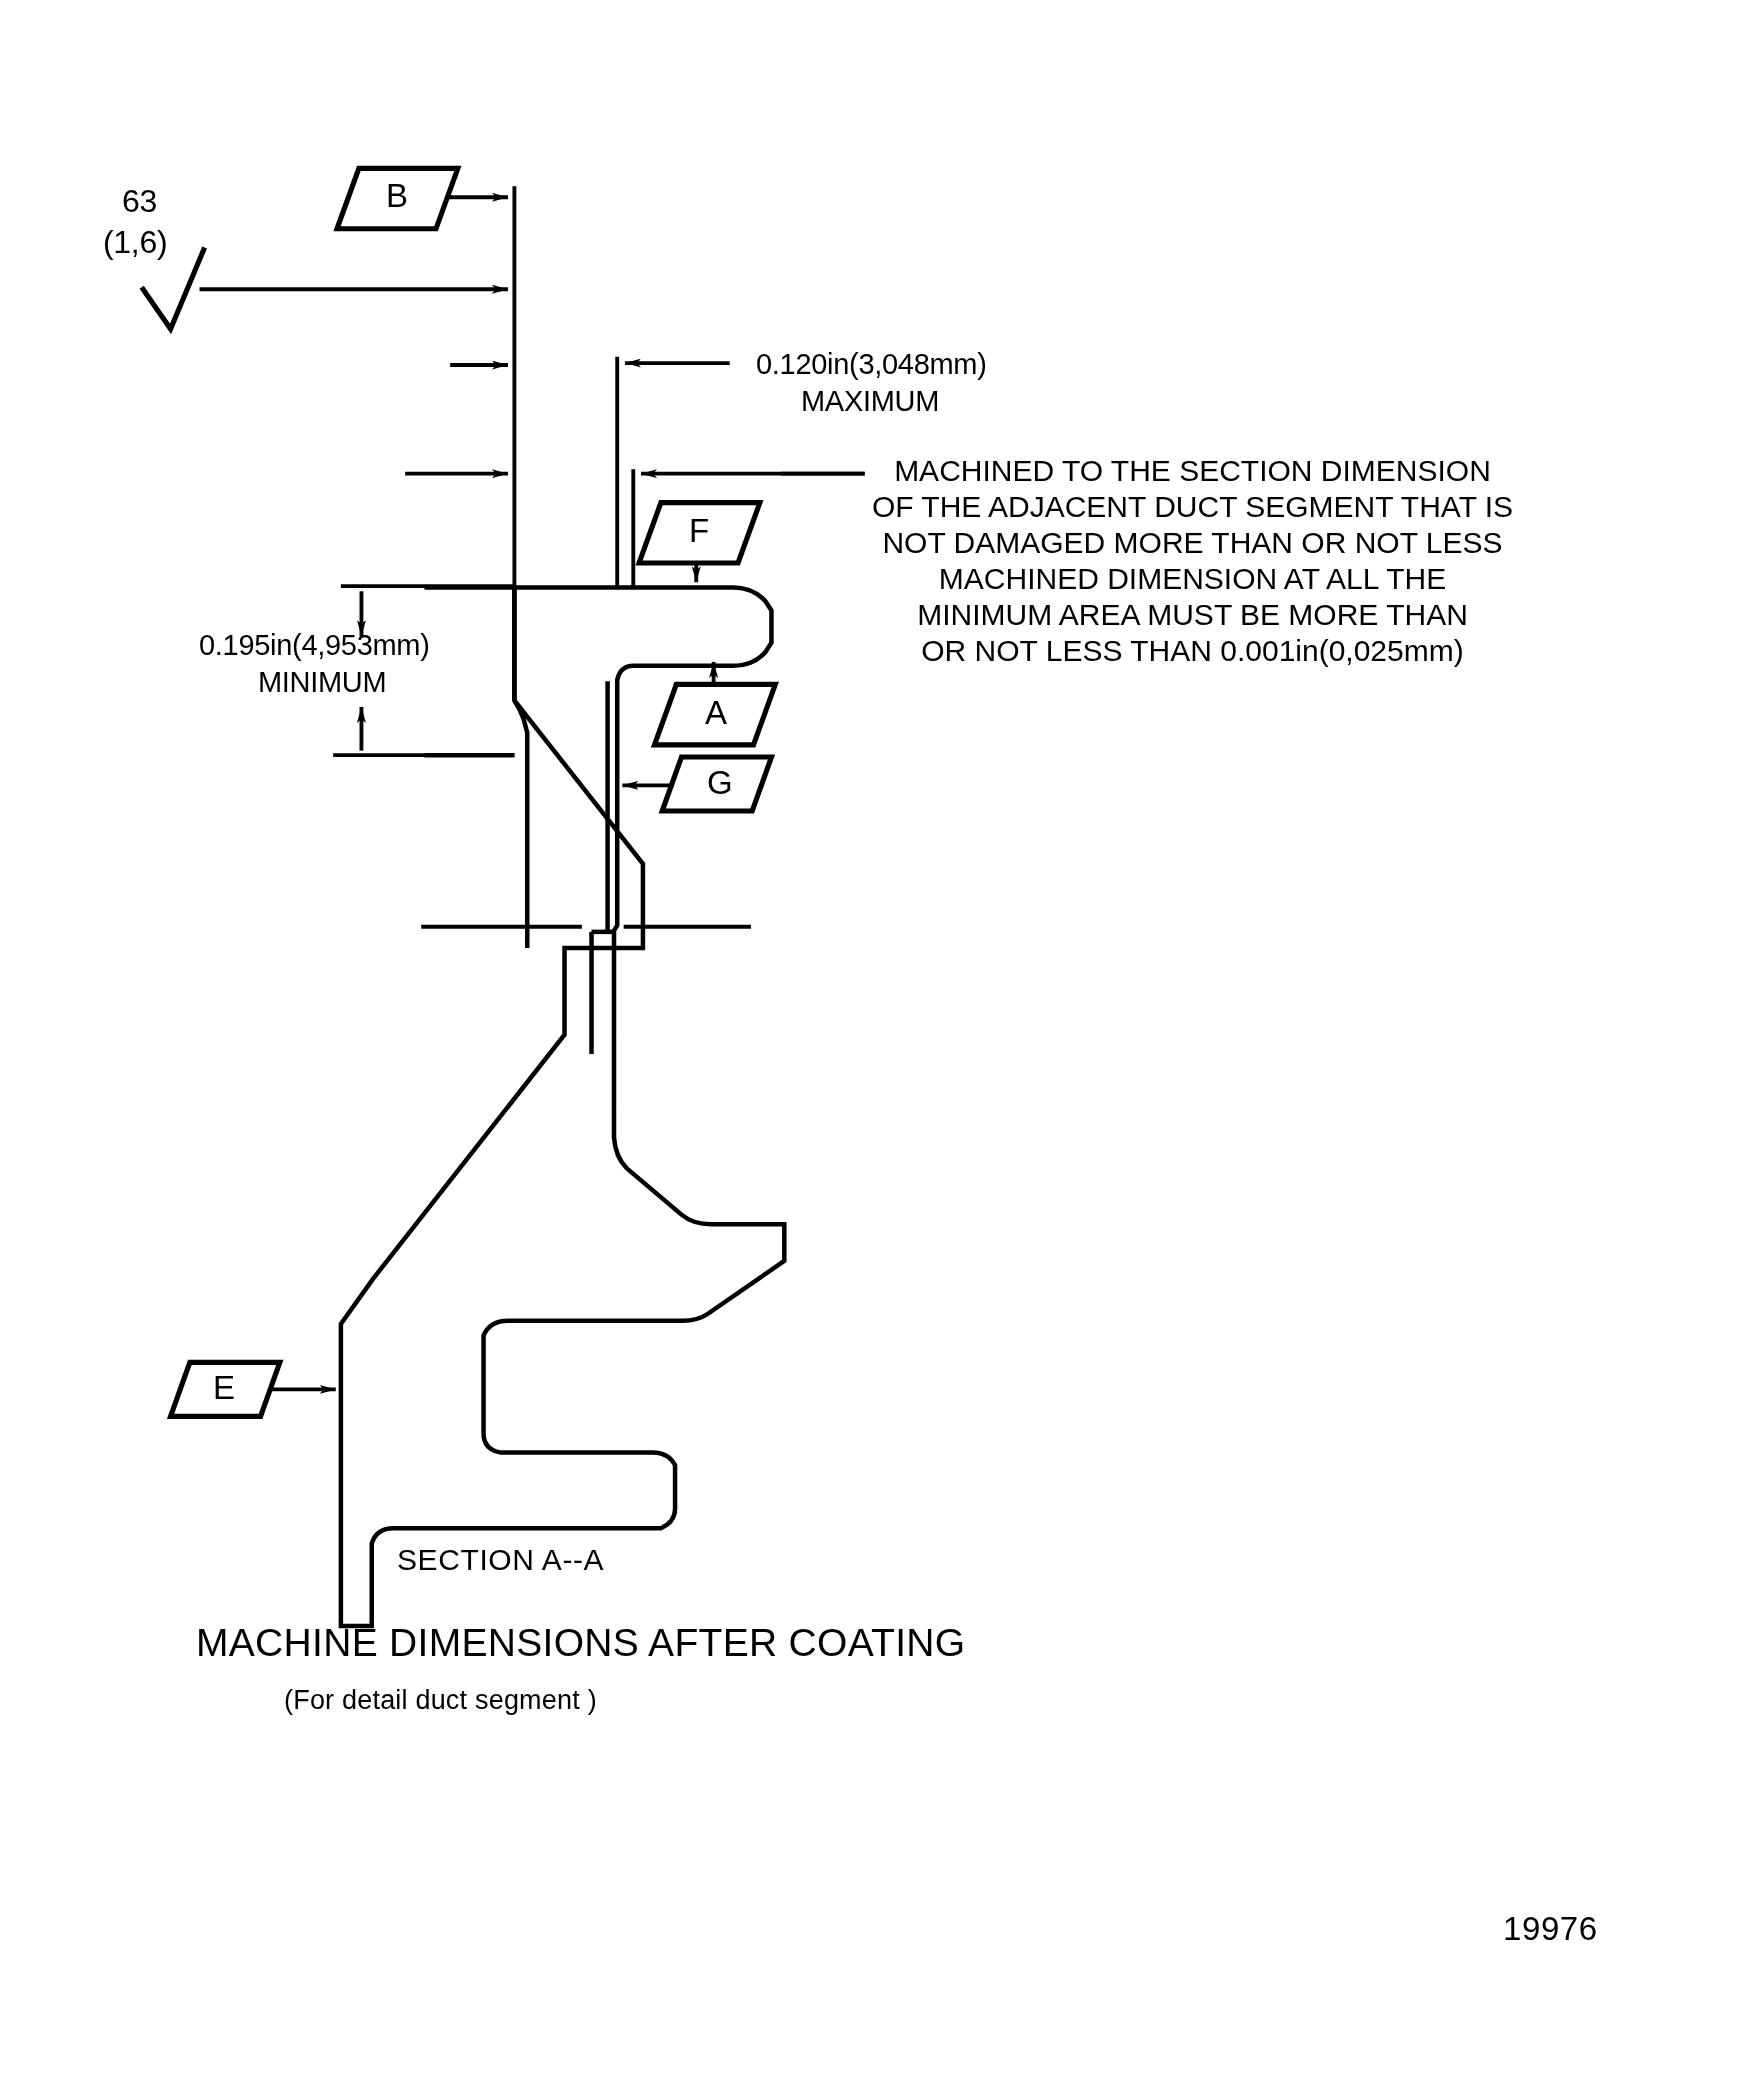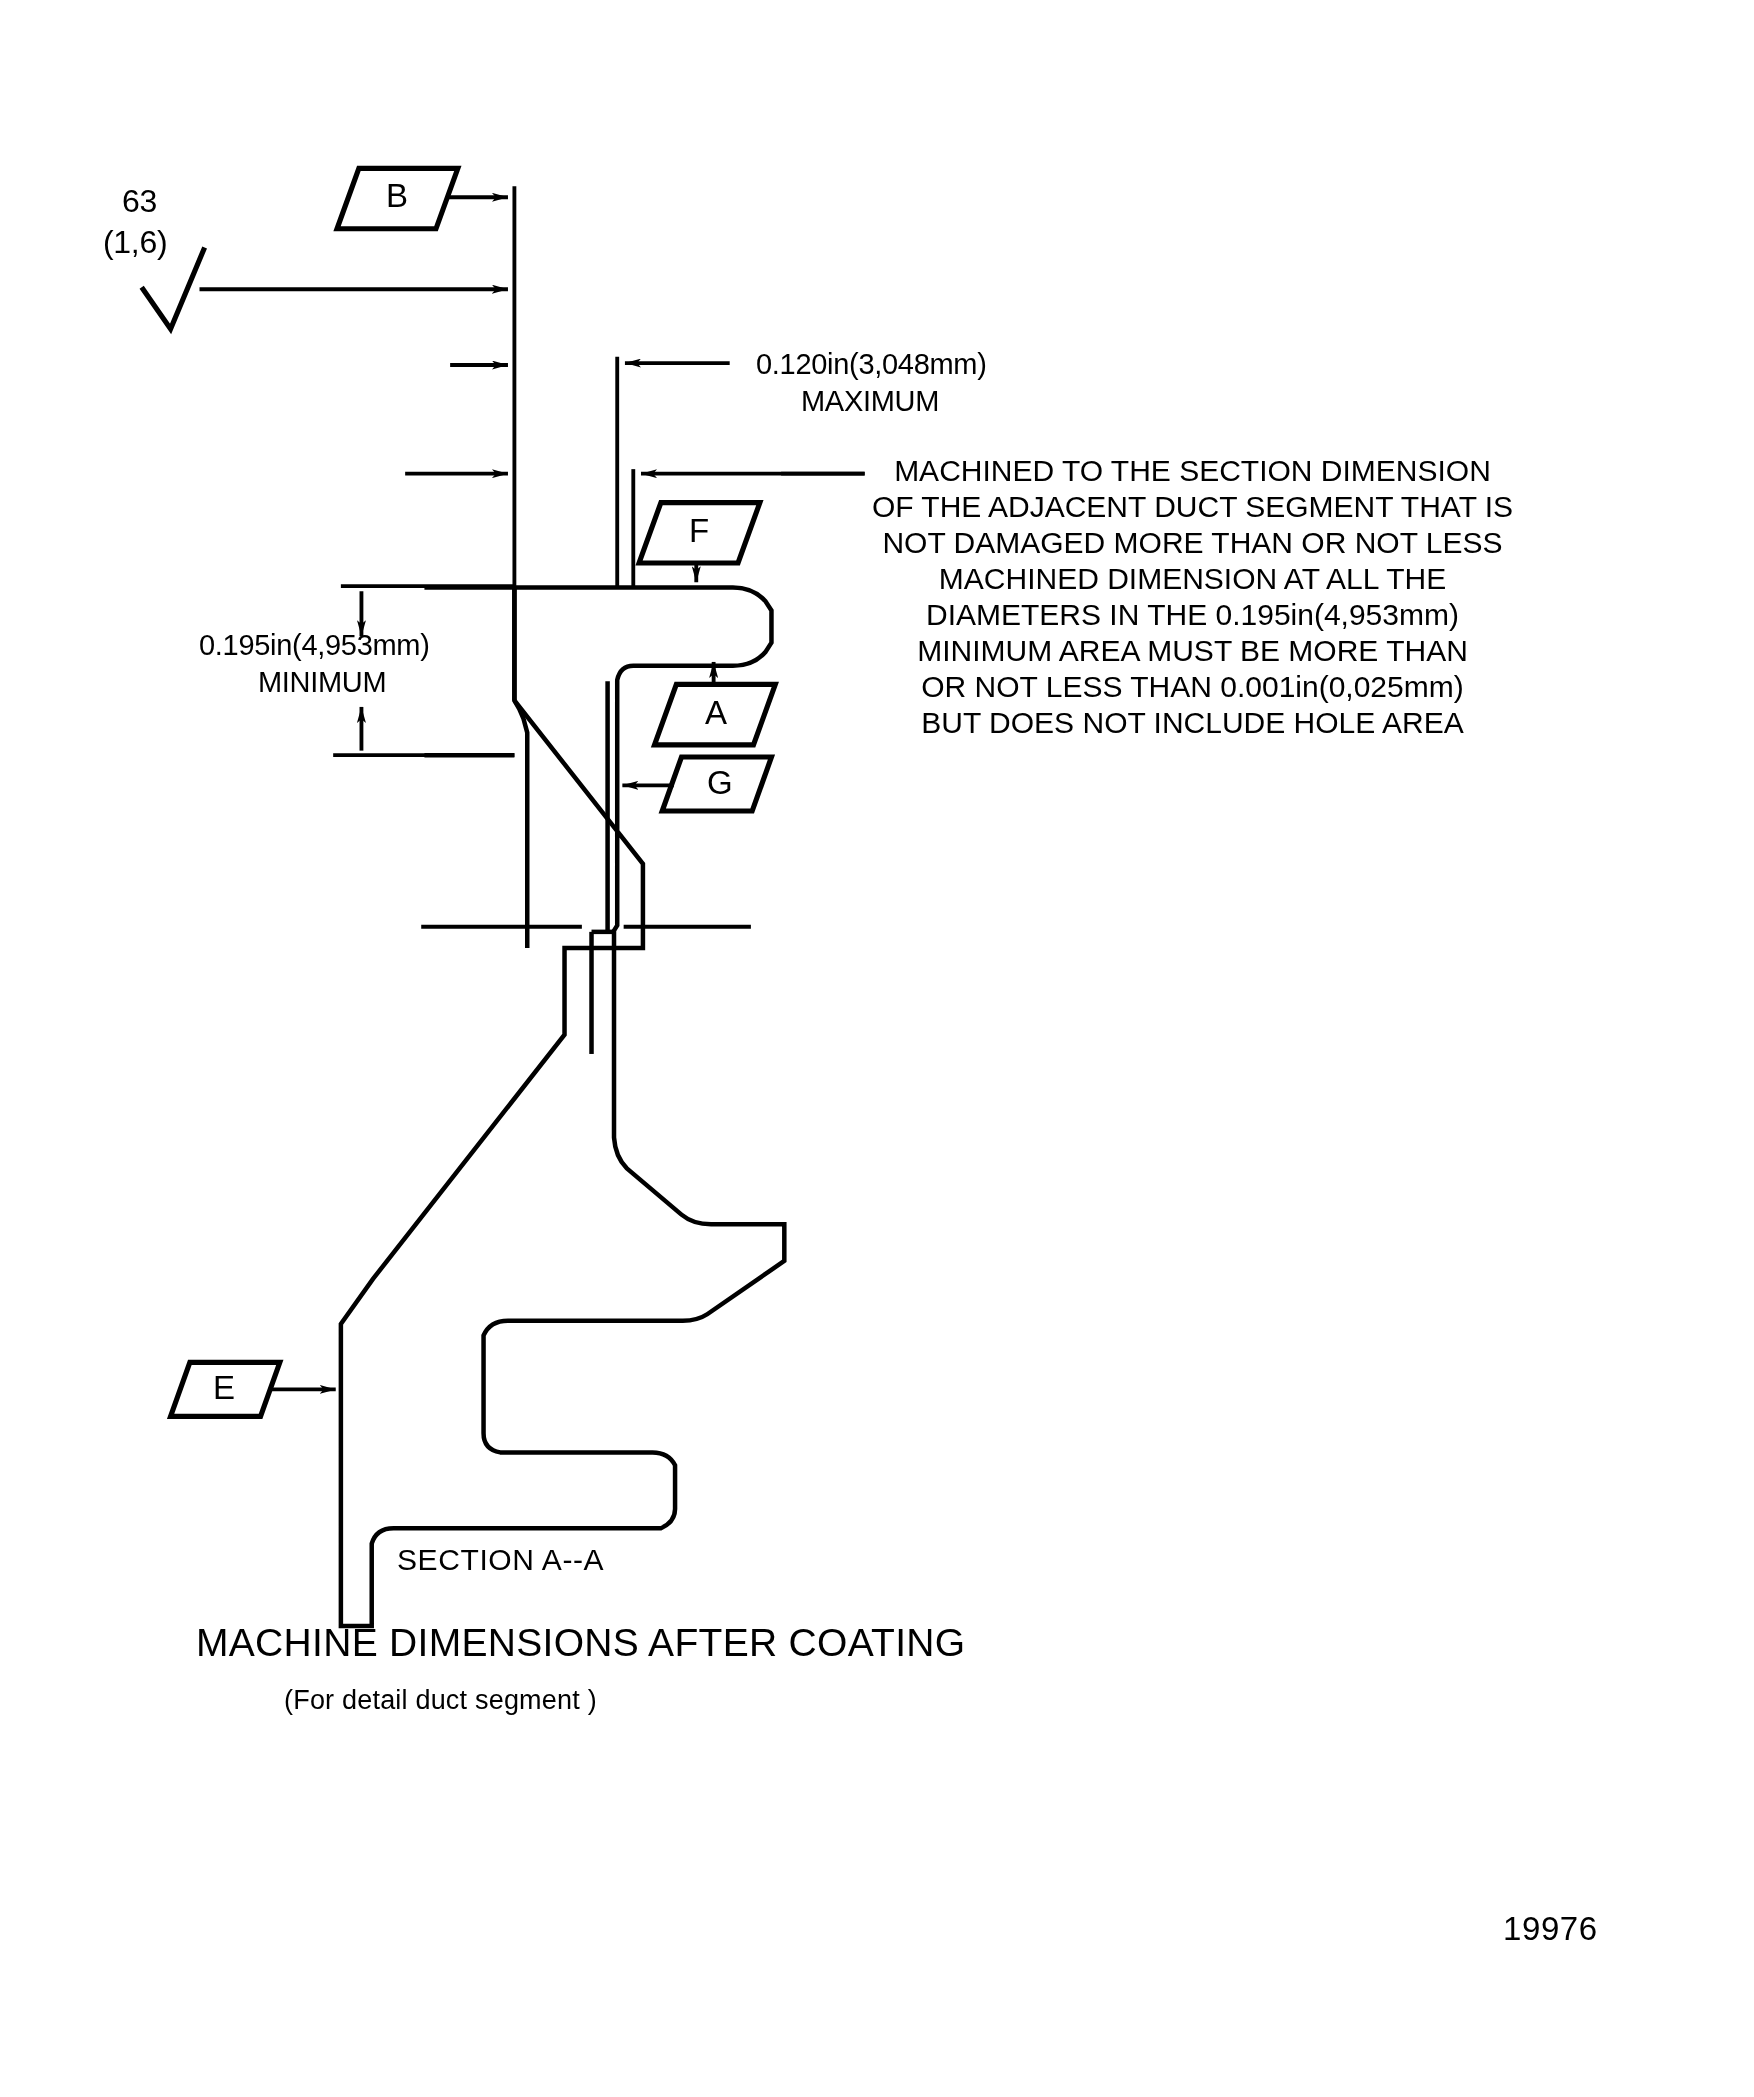--- a/index.html
+++ b/index.html
@@ -252,24 +252,22 @@
   <div class="txt dim-text" style="left:801px; top:383px;">MAXIMUM</div>
 
   <div class="txt dim-text" style="left:199px; top:627px;">0.195in(4,953mm)</div>
   <div class="txt dim-text" style="left:258px; top:664px;">MINIMUM</div>
 
   <div style="position:absolute; left:765px; top:453px; width:855px;">
     <div class="note-text">MACHINED TO THE SECTION DIMENSION</div>
     <div class="note-text">OF THE ADJACENT DUCT SEGMENT THAT IS</div>
     <div class="note-text">NOT DAMAGED MORE THAN OR NOT LESS</div>
     <div class="note-text">MACHINED DIMENSION AT ALL THE</div>
-    <div class="note-text">DIAMETERS IN THE 0.195in(4,953mm)</div>
     <div class="note-text">MINIMUM AREA MUST BE MORE THAN</div>
     <div class="note-text">OR NOT LESS THAN 0.001in(0,025mm)</div>
-    <div class="note-text">BUT DOES NOT INCLUDE HOLE AREA</div>
   </div>
 
   <div class="txt caption-1" style="left:397px; top:1543px;">SECTION A--A</div>
   <div class="txt caption-2" style="left:196px; top:1621px;">MACHINE DIMENSIONS AFTER COATING</div>
   <div class="txt caption-3" style="left:284px; top:1685px;">(For detail duct segment )</div>
 
   <div class="txt fignum" style="left:1503px; top:1910px;">19976</div>
 
 </div>
 

